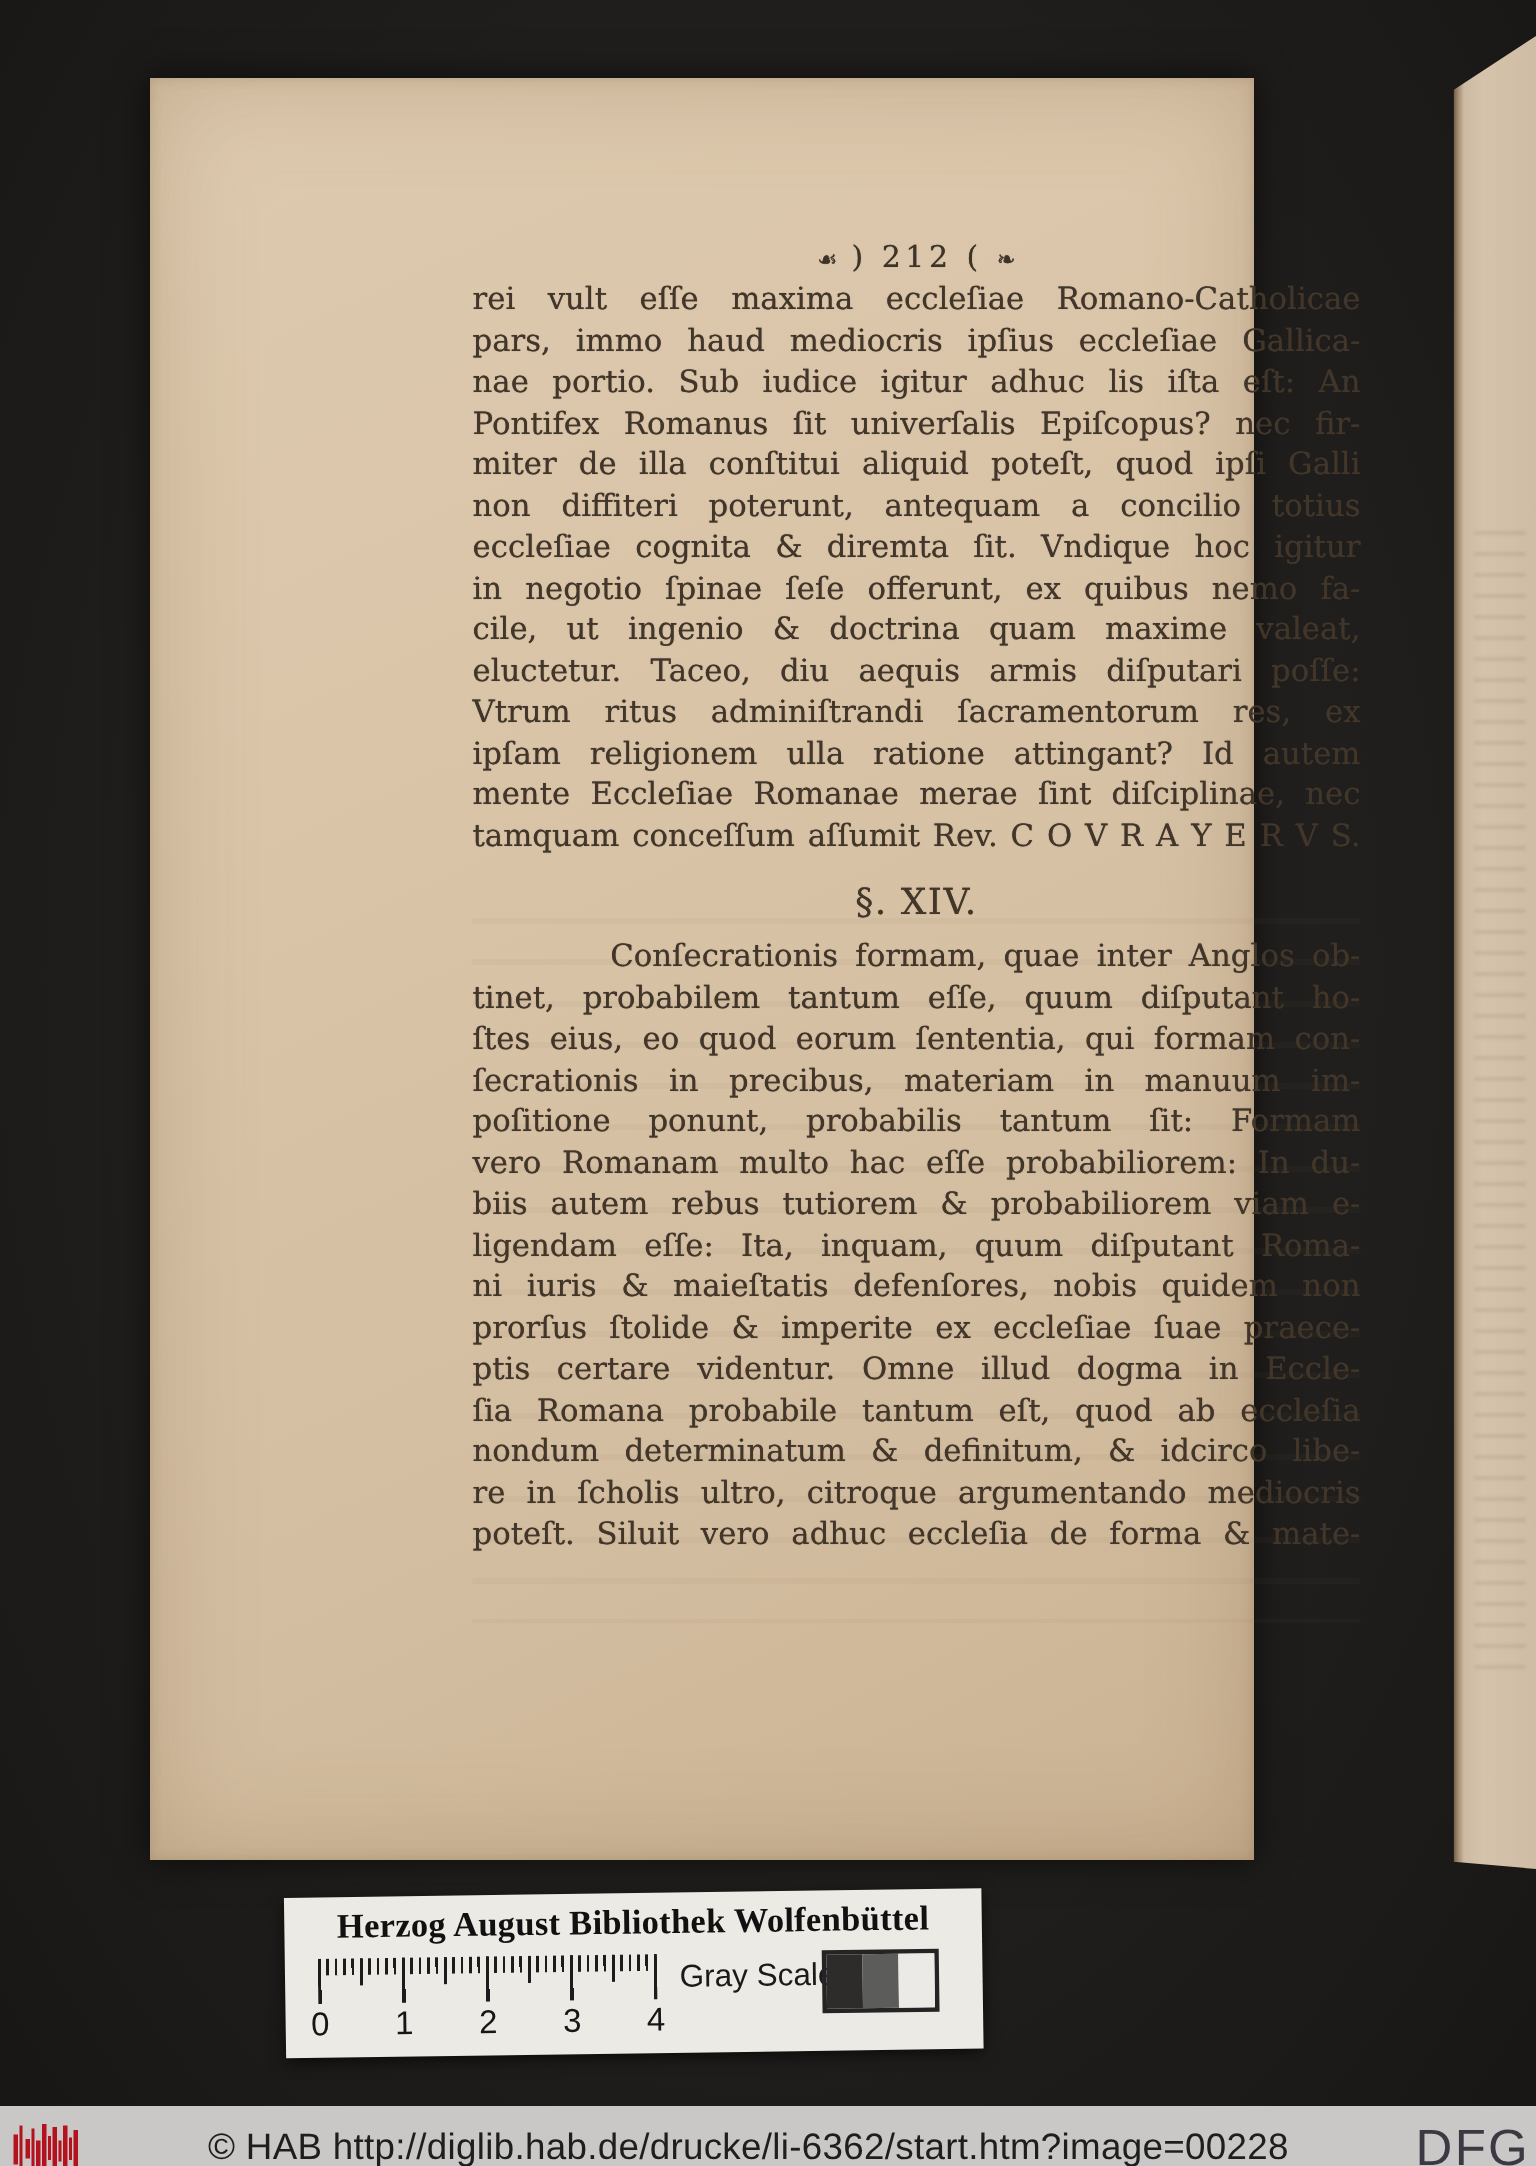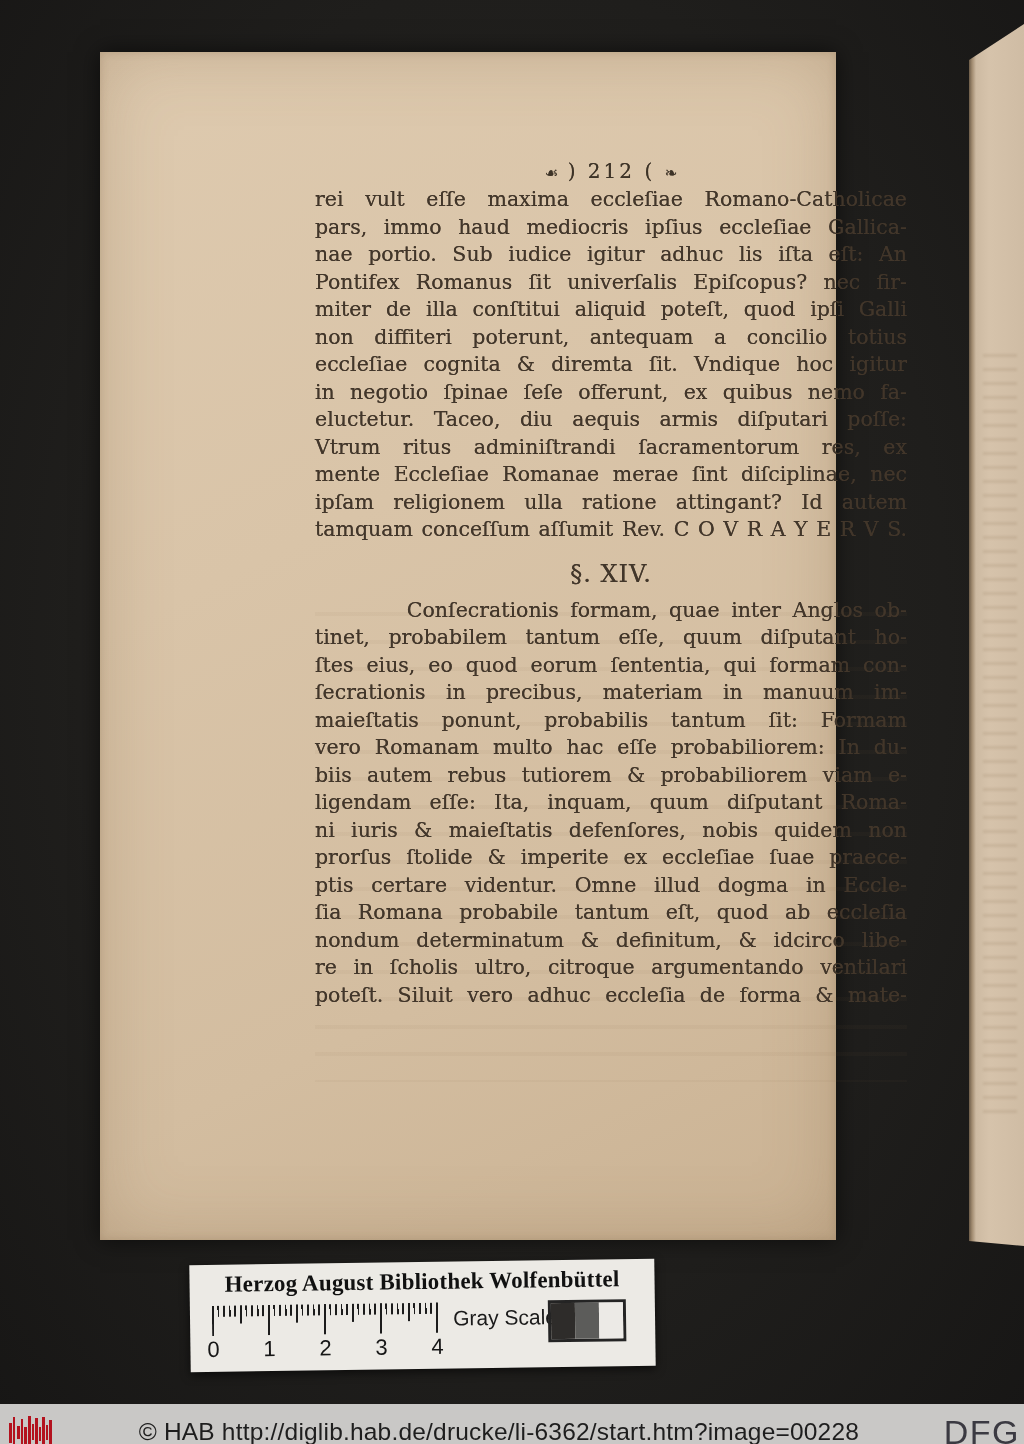--- a/index.html
+++ b/index.html
@@ -114,44 +114,45 @@
 
     <div class="para para-1">
         <div class="line">rei vult eſſe maxima eccleſiae Romano-Catholicae</div>
         <div class="line">pars, immo haud mediocris ipſius eccleſiae Gallica-</div>
         <div class="line">nae portio. Sub iudice igitur adhuc lis iſta eſt: An</div>
         <div class="line">Pontifex Romanus ſit univerſalis Epiſcopus? nec fir-</div>
         <div class="line">miter de illa conſtitui aliquid poteſt, quod ipſi Galli</div>
         <div class="line">non diffiteri poterunt, antequam a concilio totius</div>
         <div class="line">eccleſiae cognita &amp; diremta ſit. Vndique hoc igitur</div>
         <div class="line">in negotio ſpinae ſeſe offerunt, ex quibus nemo fa-</div>
+        <div class="line">cile, ut ingenio &amp; doctrina quam maxime valeat,</div>
         <div class="line">eluctetur. Taceo, diu aequis armis diſputari poſſe:</div>
         <div class="line">Vtrum ritus adminiſtrandi ſacramentorum res, ex</div>
+        <div class="line">ipſam religionem ulla ratione attingant? Id autem</div>
         <div class="line">mente Eccleſiae Romanae merae ſint diſciplinae, nec</div>
-        <div class="line">ipſam religionem ulla ratione attingant? Id autem</div>
         <div class="line">tamquam conceſſum aſſumit Rev. C O V R A Y E R V S.</div>
       </div>
 
     <div class="section-heading">§. XIV.</div>
 
     <div class="para para-2">
         <div class="line">&nbsp;&nbsp;&nbsp;&nbsp;&nbsp;&nbsp;&nbsp;&nbsp;Conſecrationis formam, quae inter Anglos ob-</div>
         <div class="line">tinet, probabilem tantum eſſe, quum diſputant ho-</div>
         <div class="line">ſtes eius, eo quod eorum ſententia, qui formam con-</div>
         <div class="line">ſecrationis in precibus, materiam in manuum im-</div>
-        <div class="line">maieſtatis ponunt, probabilis tantum ſit: Formam</div>
+        <div class="line">poſitione ponunt, probabilis tantum ſit: Formam</div>
         <div class="line">vero Romanam multo hac eſſe probabiliorem: In du-</div>
         <div class="line">biis autem rebus tutiorem &amp; probabiliorem viam e-</div>
         <div class="line">ligendam eſſe: Ita, inquam, quum diſputant Roma-</div>
         <div class="line">ni iuris &amp; maieſtatis defenſores, nobis quidem non</div>
         <div class="line">prorſus ſtolide &amp; imperite ex eccleſiae ſuae praece-</div>
         <div class="line">ptis certare videntur. Omne illud dogma in Eccle-</div>
         <div class="line">ſia Romana probabile tantum eſt, quod ab eccleſia</div>
         <div class="line">nondum determinatum &amp; definitum, &amp; idcirco libe-</div>
-        <div class="line">re in ſcholis ultro, citroque argumentando ventilari</div>
+        <div class="line">re in ſcholis ultro, citroque argumentando mediocris</div>
         <div class="line">poteſt. Siluit vero adhuc eccleſia de forma &amp; mate-</div>
       </div>
 
   </div>
 </div>
 
 <div class="ruler-card">
   <div class="ruler-title">Herzog August Bibliothek Wolfenbüttel</div>
   <div class="ruler-ticks"></div>
   <div class="ruler-numbers">

